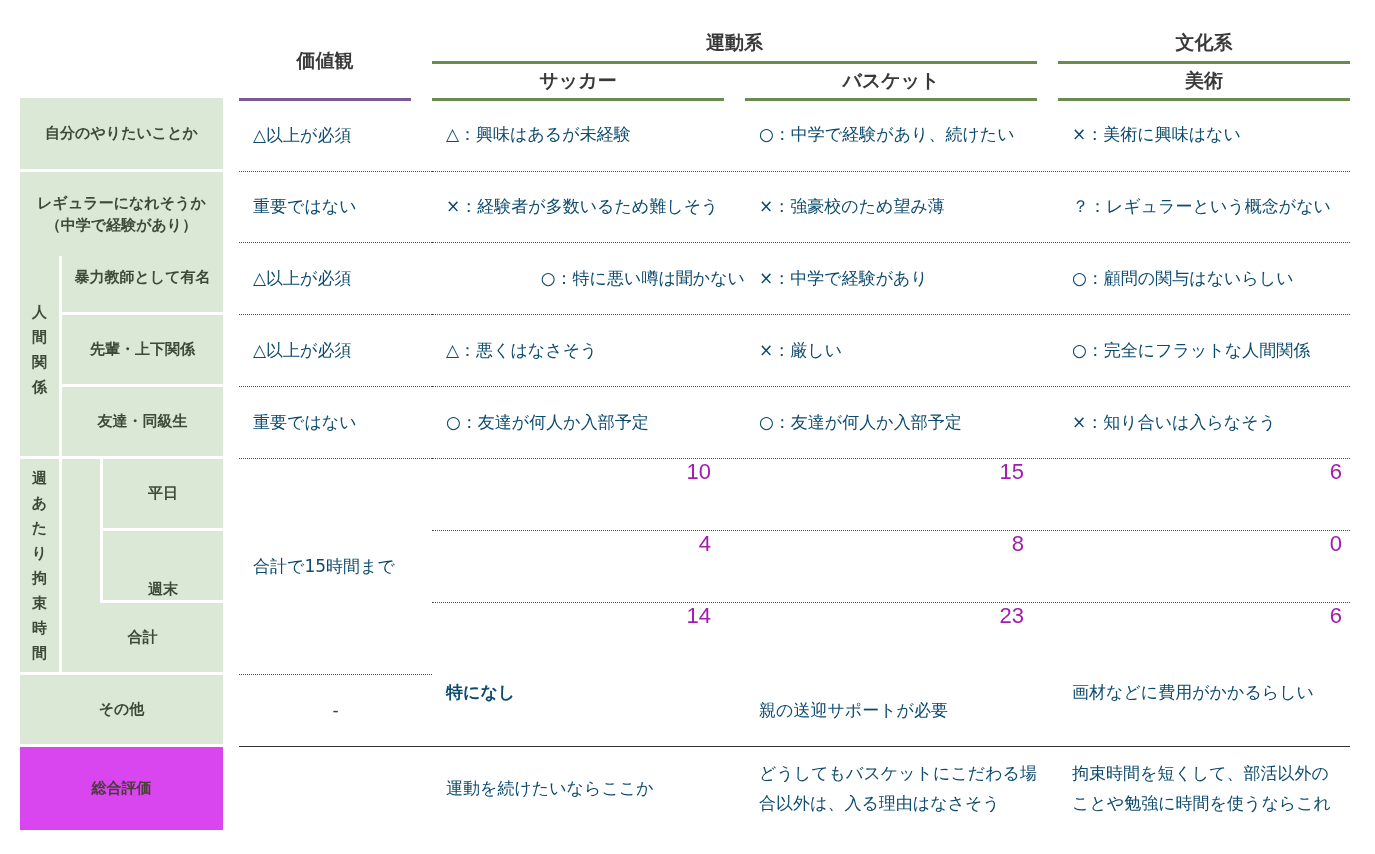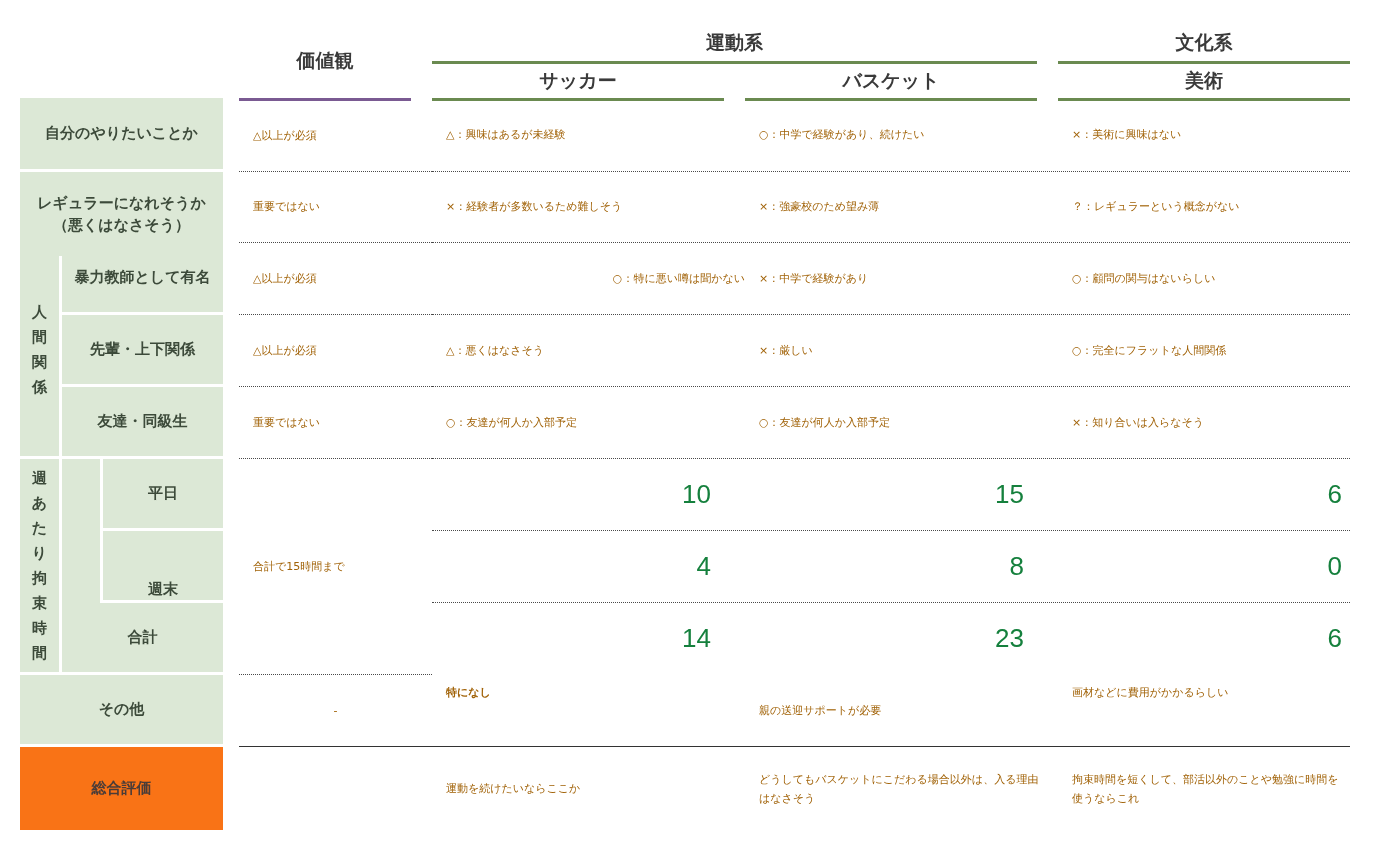--- a/index.html
+++ b/index.html
@@ -14,32 +14,32 @@
   .hdr { font-weight: bold; color: #3a3a3a; font-size: 19px; text-align: center; }
   .uline-green { border-bottom: 3px solid #6a8a50; }
   .uline-purple { border-bottom: 3px solid #7a5a92; }
 
   
   .lbl {
     background: #dce8d6; color: #3c4a3a; font-weight: bold; font-size: 15px;
     display: flex; align-items: center; justify-content: center; text-align: center;
     line-height: 1.5;
   }
-  .lbl.pink { background: #f97316; color: #4a3c38; }
+  .lbl.pink { background: #d946ef; color: #4a3c38; }
   .vert { writing-mode: horizontal-tb; flex-direction: column; }
   .vert span { display: block; line-height: 25px; }
 
   
   .cell {
-    font-size: 11px; color: #a16207; display: flex; align-items: center;
+    font-size: 17px; color: #0c4a6e; display: flex; align-items: center;
     padding-left: 14px; line-height: 1.75;
   }
   .cell.center { justify-content: center; padding-left: 0; }
   .num {
-    font-size: 26px; color: #15803d; display: flex; align-items: center;
+    font-size: 22px; color: #a21caf; display: flex; 
     justify-content: flex-end; padding-right: 13px; font-family: "Liberation Sans", sans-serif;
   }
   .dotline { border-bottom: 1.5px dotted #4a4a4a; }
   .solidline { border-bottom: 1.5px solid #333333; }
 </style>
 </head>
 <body>
 
 <div class="abs hdr uline-purple" style="left:239px; top:44px; width:172px; height:57px; padding-top:4px;">
   <span>価値観</span>
@@ -60,21 +60,21 @@
 </div>
 <div class="abs hdr uline-green" style="left:1058px; top:68px; width:292px; height:33px;">
   <span>美術</span>
 </div>
 
 <div class="abs lbl" style="left:20px; top:98px; width:203px; height:71px;">
   <span>自分のやりたいことか</span>
 </div>
 <div class="abs lbl" style="left:20px; top:172px; width:203px; height:84px; flex-direction:column;">
   <span>レギュラーになれそうか</span>
-  <span>（悪くはなさそう）</span>
+  <span>（中学で経験があり）</span>
 </div>
 
 <div class="abs lbl vert" style="left:20px; top:243px; width:39px; height:213px;">
   <span>人</span>
   <span>間</span>
   <span>関</span>
   <span>係</span>
 </div>
 <div class="abs lbl" style="left:62px; top:243px; width:161px; height:69px;">
   <span>暴力教師として有名</span>

